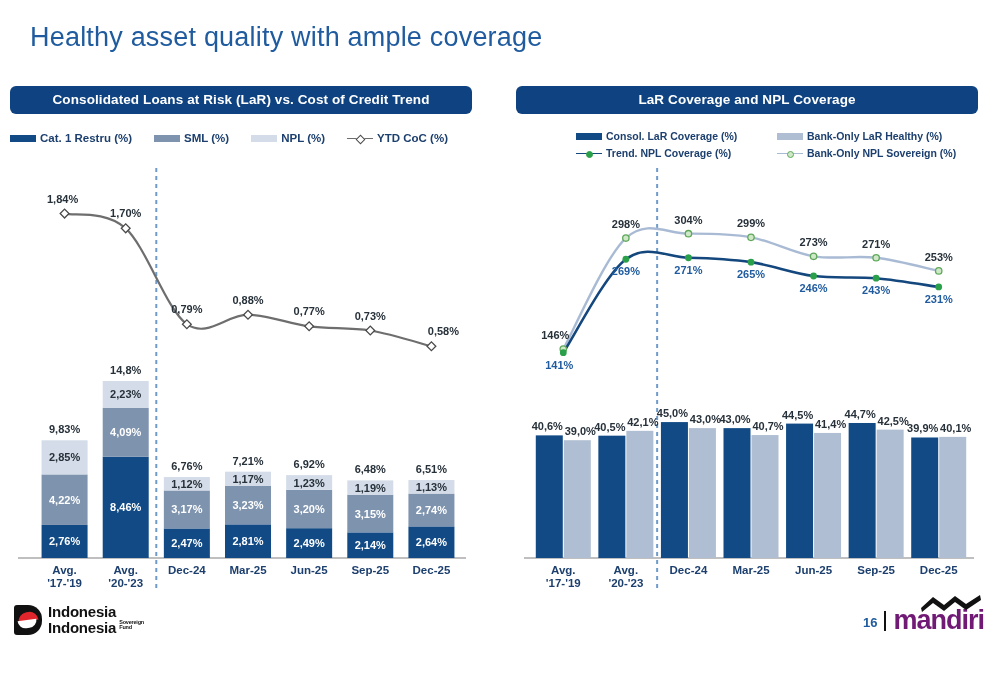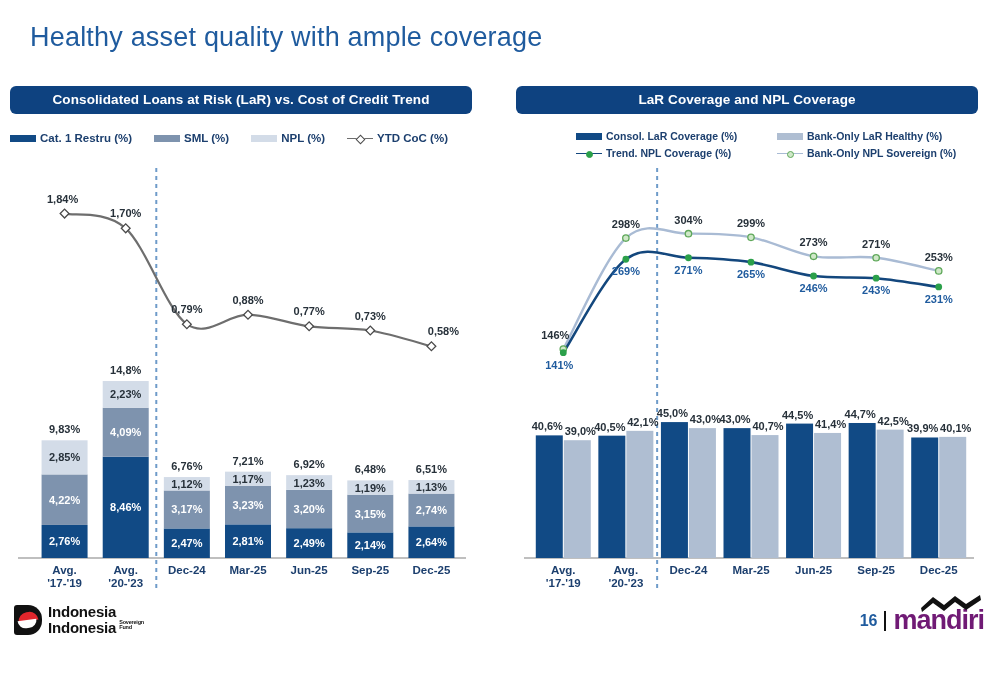--- a/index.html
+++ b/index.html
@@ -84,21 +84,21 @@
   .dan-mark .d-white{
     position:absolute;left:4px;top:15px;width:19px;height:8px;background:#fff;
     border-radius:0 0 12px 12px;transform:rotate(-8deg);
   }
   .dan-text{line-height:1.02;}
   .dan-l1{font-size:15px;font-weight:bold;color:#111;letter-spacing:-.2px;}
   .dan-l2{font-size:15px;font-weight:bold;color:#111;letter-spacing:-.2px;display:flex;align-items:flex-start;gap:3px;}
   .dan-sub{font-size:5.5px;font-weight:bold;color:#111;line-height:1.05;padding-bottom:2px;}
 
   .footer-right{position:absolute;right:16px;bottom:12px;display:flex;align-items:flex-end;gap:7px;}
-  .pagenum{font-size:16px;color:#1F5B9E;font-weight:bold;padding-bottom:3px;}
+  .pagenum{font-size:13px;color:#1F5B9E;font-weight:bold;padding-bottom:3px;}
   .divider-bar{width:2px;height:20px;background:#111;margin-bottom:2px;}
   .mandiri{position:relative;padding-top:10px;}
   .mandiri-word{font-size:27px;font-weight:bold;color:#701a75;letter-spacing:-1px;line-height:.9;}
   .mandiri-wave{position:absolute;right:2px;top:-4px;width:62px;height:18px;}
 </style>
 </head>
 <body>
 
 <div class="slide">
 

